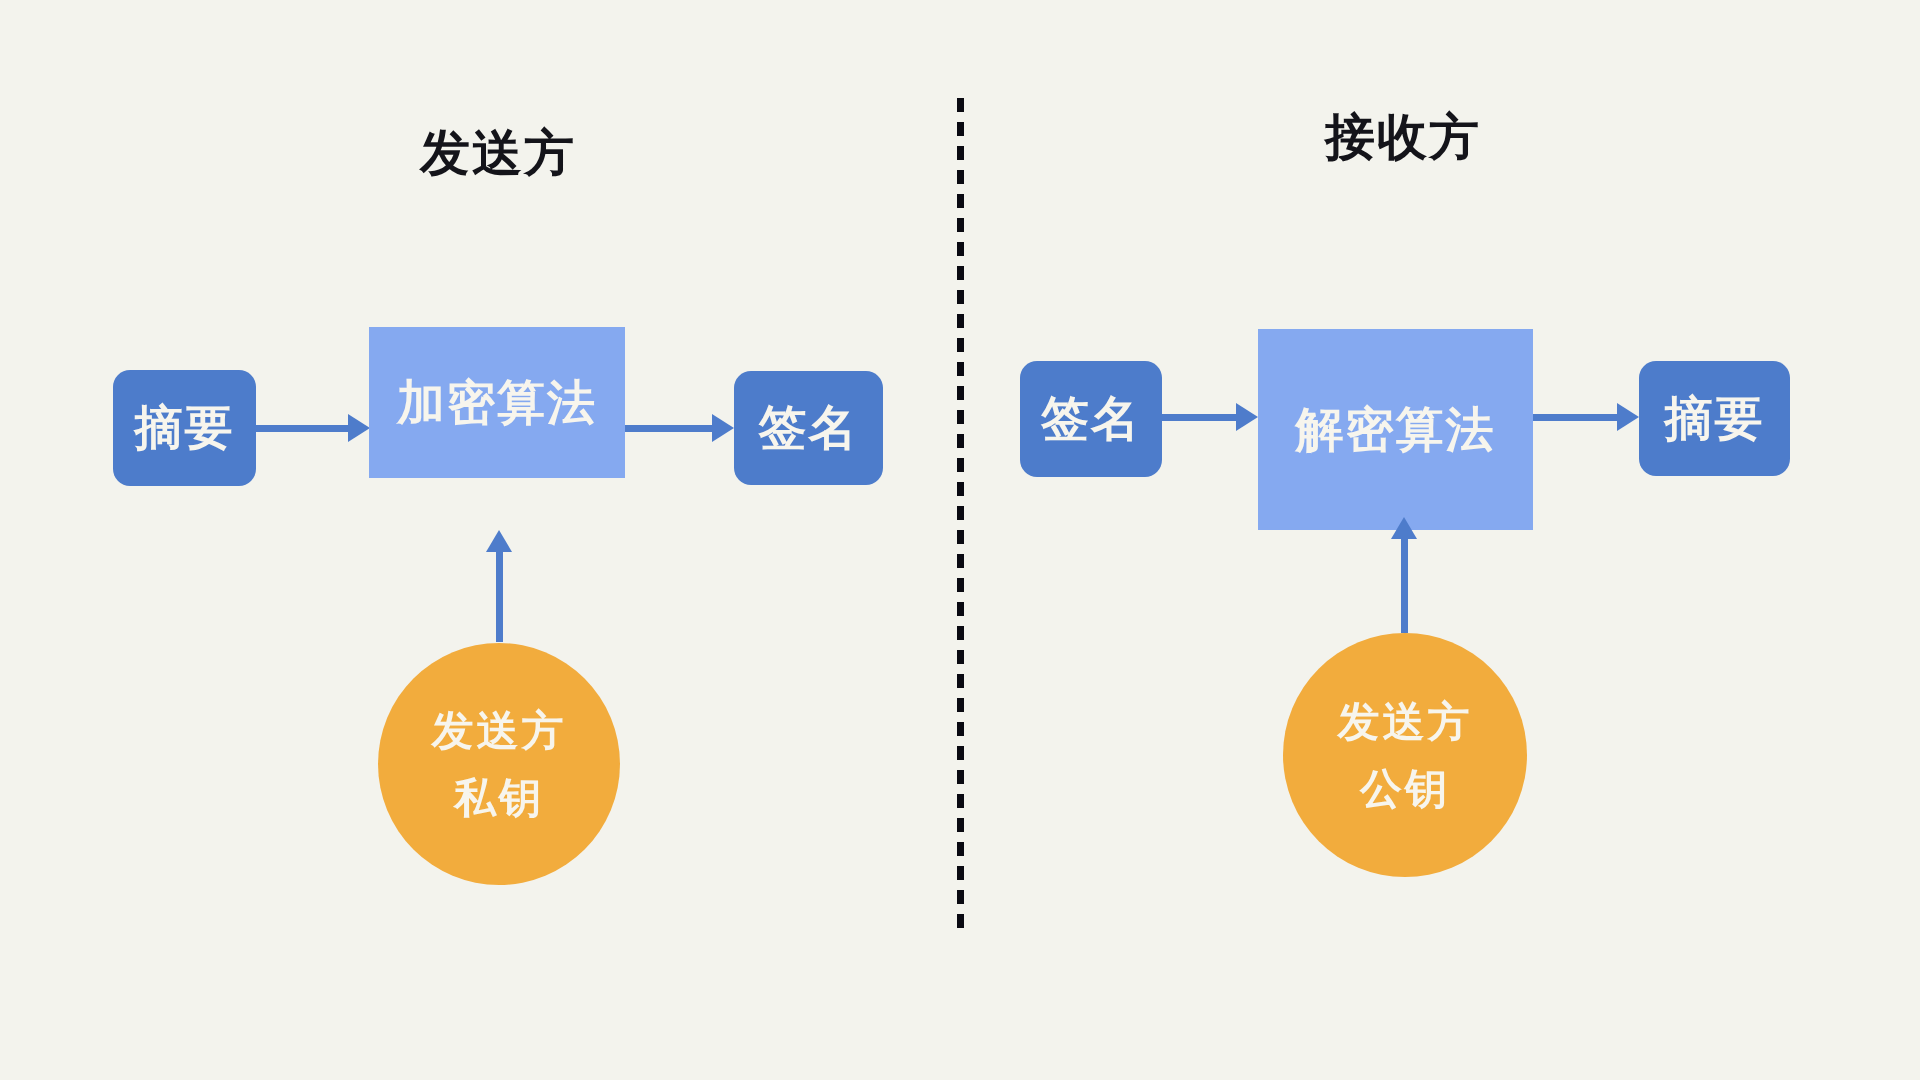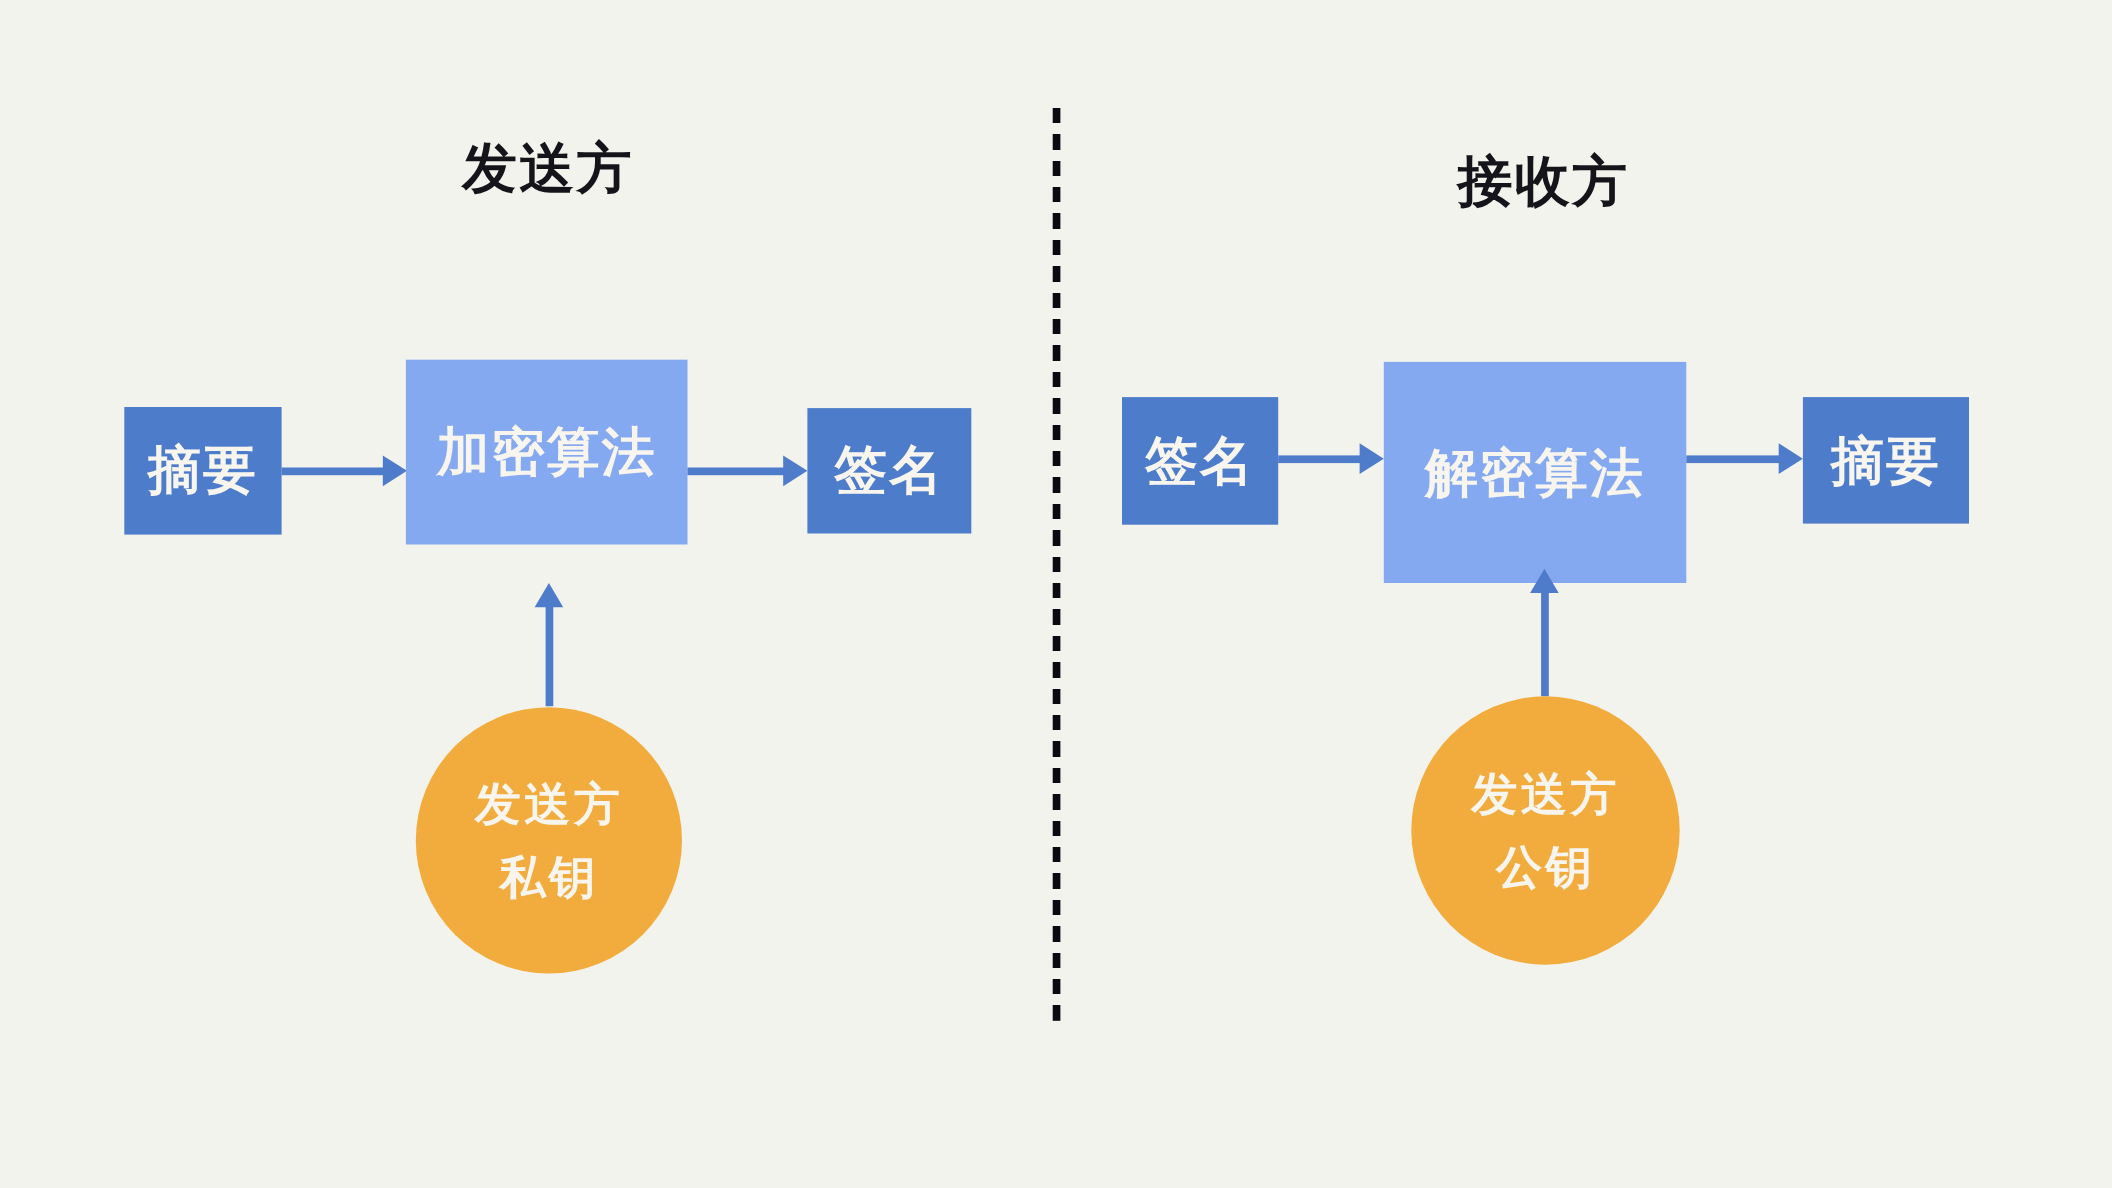--- a/index.html
+++ b/index.html
@@ -25,21 +25,21 @@
   }
   .divider{
     position:absolute;left:957px;top:98px;width:7px;height:830px;
     background:repeating-linear-gradient(to bottom, var(--divider) 0 14px, transparent 14px 24px);
   }
 
   .node{
     position:absolute;display:flex;align-items:center;justify-content:center;
     color:var(--node-text);font-size:48px;font-weight:bold;letter-spacing:2px;
   }
-  .node.dark{background:var(--dark-blue);}
+  .node.dark{background:var(--dark-blue);border-radius:17px;}
   .node.light{background:var(--light-blue);}
 
   .harrow{position:absolute;height:28px;}
   .harrow .shaft{position:absolute;left:0;right:16px;top:50%;margin-top:-3.5px;height:7px;background:var(--arrow);}
   .harrow .head{position:absolute;right:0;top:50%;margin-top:-14px;width:0;height:0;
     border-top:14px solid transparent;border-bottom:14px solid transparent;border-left:22px solid var(--arrow);}
 
   .varrow{position:absolute;width:28px;}
   .varrow .shaft{position:absolute;top:16px;bottom:0;left:50%;margin-left:-3.5px;width:7px;background:var(--arrow);}
   .varrow .head{position:absolute;top:0;left:50%;margin-left:-13px;width:0;height:0;
@@ -54,32 +54,32 @@
   .brand{position:absolute;left:60px;top:948px;display:flex;align-items:center;gap:12px;}
   .brand svg{display:block;}
   .brand-name{font-size:42px;font-weight:600;color:var(--brand-text);letter-spacing:2px;}
 </style>
 </head>
 <body>
 
 <div class="canvas">
 
   <div class="section-title" style="left:378px;top:120px;">发送方</div>
-  <div class="section-title" style="left:1283px;top:132px;">接收方</div>
+  <div class="section-title" style="left:1283px;top:104px;">接收方</div>
 
   <div class="divider"></div>
 
   <div class="node dark" style="left:113px;top:370px;width:143px;height:116px;">摘要</div>
 
   <div class="harrow" style="left:256px;top:414px;width:114px;">
     <div class="shaft"></div>
     <div class="head"></div>
   </div>
 
-  <div class="node light" style="left:369px;top:327px;width:256px;height:168px;">加密算法</div>
+  <div class="node light" style="left:369px;top:327px;width:256px;height:151px;">加密算法</div>
 
   <div class="harrow" style="left:625px;top:414px;width:109px;">
     <div class="shaft"></div>
     <div class="head"></div>
   </div>
 
   <div class="node dark" style="left:734px;top:371px;width:149px;height:114px;">签名</div>
 
   <div class="varrow" style="left:485px;top:530px;height:112px;">
     <div class="shaft"></div>

